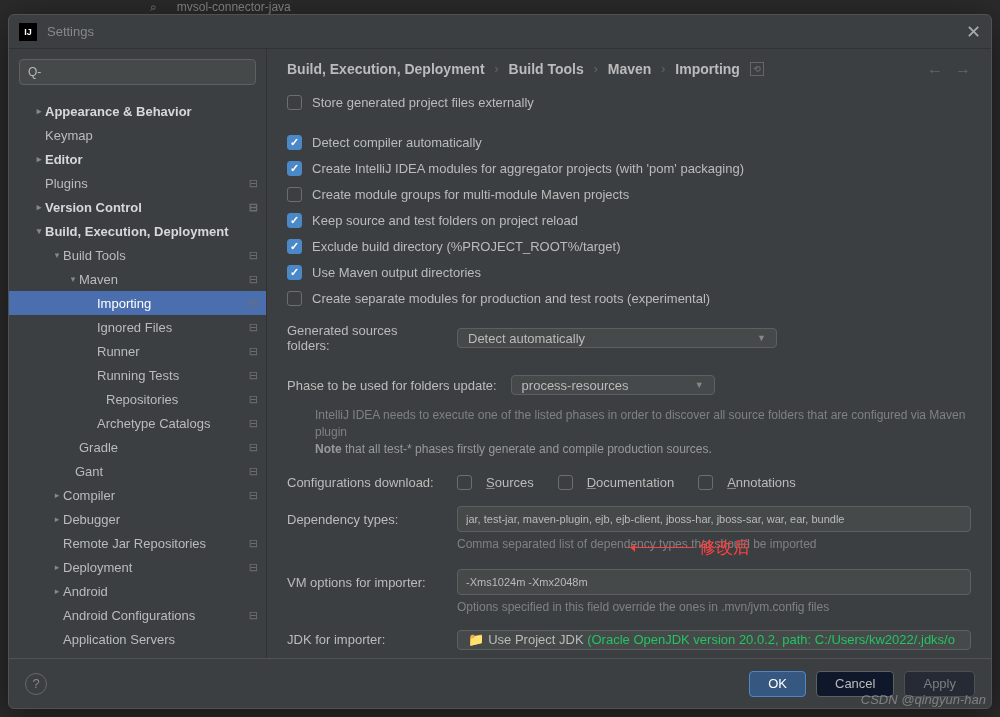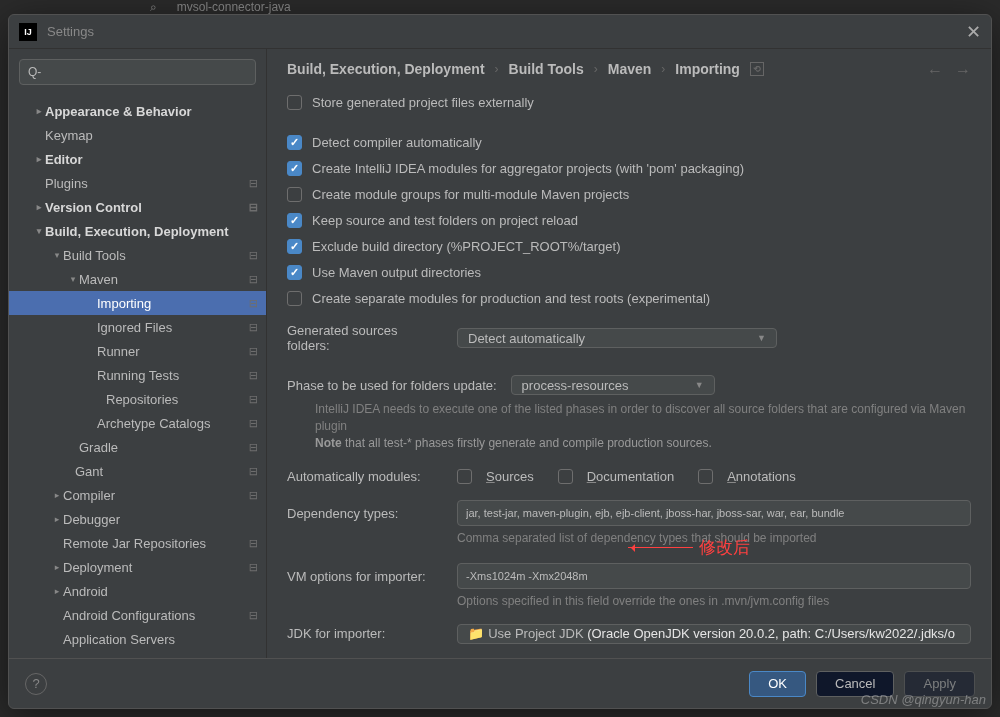--- a/index.html
+++ b/index.html
@@ -240,44 +240,44 @@
               <span class="caret">▼</span>
             </div>
           </div>
           <div class="form-row" style="margin-top:22px">
             <span style="color:#bbb">Phase to be used for folders update:</span>
             <div class="select-box" style="width:204px">
               <span>process-resources</span>
               <span class="caret">▼</span>
             </div>
           </div>
-          <div class="hint" style="padding-left:28px;margin-top:6px">IntelliJ IDEA needs to execute one of the listed phases in order to discover all source folders that are configured via Maven plugin<br><span class="note"><b>Note</b> that all test-* phases firstly generate and compile production sources.</span></div>
+          <div class="hint" style="padding-left:28px;margin-top:12px">IntelliJ IDEA needs to execute one of the listed phases in order to discover all source folders that are configured via Maven plugin<br><span class="note"><b>Note</b> that all test-* phases firstly generate and compile production sources.</span></div>
           <div class="form-row" style="margin-top:18px">
-            <span class="form-label">Automatically modules:</span>
+            <span class="form-label">Configurations download:</span>
             <span class="chk"></span>
             <span style="margin-right:10px"><u>S</u>ources</span>
             <span class="chk"></span>
             <span style="margin-right:10px"><u>D</u>ocumentation</span>
             <span class="chk"></span>
             <span style="margin-right:10px"><u>A</u>nnotations</span>
           </div>
           <div class="form-row" style="margin-top:16px">
             <span class="form-label">Dependency types:</span>
             <input class="text-input" value="jar, test-jar, maven-plugin, ejb, ejb-client, jboss-har, jboss-sar, war, ear, bundle" style="">
           </div>
           <div class="hint" style="padding-left:170px">Comma separated list of dependency types that should be imported</div>
           <div class="form-row" style="margin-top:16px">
             <span class="form-label">VM options for importer:</span>
             <input class="text-input" value="-Xms1024m -Xmx2048m" style="">
           </div>
           <div class="hint" style="padding-left:170px">Options specified in this field override the ones in .mvn/jvm.config files</div>
           <div class="form-row" style="margin-top:14px">
             <span class="form-label">JDK for importer:</span>
             <div class="select-box" style="flex:1">
-              <span><span style="color:#5394ec;margin-right:4px">📁</span>Use Project JDK <span style="color:#e5e5e5">(Oracle OpenJDK version 20.0.2, path: C:/Users/kw2022/.jdks/o</span></span>
+              <span><span style="color:#5394ec;margin-right:4px">📁</span>Use Project JDK <span style="color:#22c55e">(Oracle OpenJDK version 20.0.2, path: C:/Users/kw2022/.jdks/o</span></span>
             </div>
           </div>
           <div style="height:30px"></div>
         </div>
     </div>
   </div>
   <div class="footer">
     <div class="help-icon">?</div>
     <div style="flex:1"></div>
     <button class="btn primary">OK</button>

